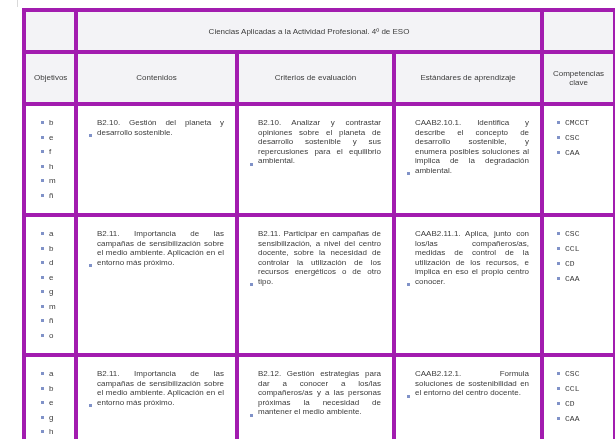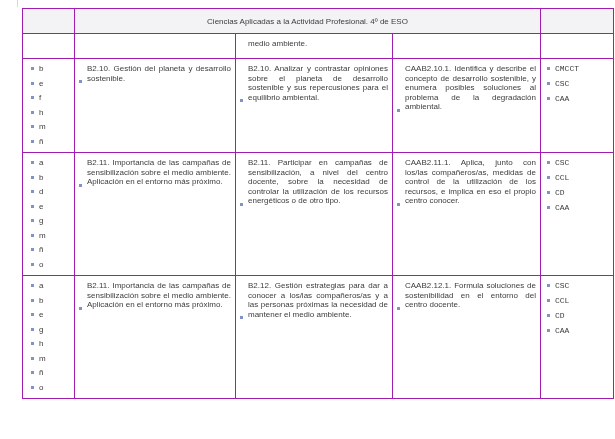--- a/index.html
+++ b/index.html
@@ -12,23 +12,23 @@
   }
   .page { position: relative; width: 615px; height: 439px; background: #ffffff; }
   .edge-tick { position: absolute; left: 17px; top: 0; width: 1px; height: 7px; background: #d9d9d9; }
 
   table.curr {
     position: absolute; left: 22px; top: 8px;
     width: 591px;
     border-collapse: collapse; table-layout: fixed;
   }
   table.curr td {
-    border: 1px solid #a21caf;
+    border: 4px solid #a21caf;
     vertical-align: top;
-    padding: 1px;
+    padding: 8px;
     font-size: 8px;
     background: #ffffff;
     overflow: hidden;
   }
   tr.title-row td { height: 22px; background: #f3f3f6; text-align: center; vertical-align: middle; }
   tr.head-row td  { height: 32px; background: #f3f3f6; text-align: center; vertical-align: middle; line-height: 9.5px; }
   tr.carry-row td { height: 22px; }
   tr.r1 td { height: 89px; }
   tr.r2 td { height: 120px; }
   tr.r3 td { height: 119px; }
@@ -64,30 +64,28 @@
         <col style="width:73px">
     </colgroup>
 
     <tbody>
         <tr class="title-row">
       <td></td>
       <td colspan="3">Ciencias Aplicadas a la Actividad Profesional. 4º de ESO</td>
       <td></td>
     </tr>
 
-
-    <tr class="carry-row">
-      <td></td>
-      <td></td>
-      <td>
-        <div class="carry-txt">medio ambiente.</div>
-      </td>
-      <td></td>
-      <td></td>
-    </tr>
+    <tr class="head-row">
+      <td>Objetivos</td>
+      <td>Contenidos</td>
+      <td>Criterios de evaluación</td>
+      <td>Estándares de aprendizaje</td>
+      <td>Competencias clave</td>
+    </tr>
+
 
     <tr class="r1">
       <td>
         <ul class="letters">
           <li>
                 <span class="sq"></span>
                 <span>b</span>
               </li>
           <li>
                 <span class="sq"></span>
@@ -119,21 +117,21 @@
       </td>
       <td>
         <div class="bullet-item">
               <span class="sq"></span>
               <div class="jtxt">B2.10. Analizar y contrastar opiniones sobre el planeta de desarrollo sostenible y sus repercusiones para el equilibrio ambiental.</div>
             </div>
       </td>
       <td>
         <div class="bullet-item">
               <span class="sq"></span>
-              <div class="jtxt">CAAB2.10.1. Identifica y describe el concepto de desarrollo sostenible, y enumera posibles soluciones al problema de la degradación ambiental.</div>
+              <div class="jtxt">CAAB2.10.1. Identifica y describe el concepto de desarrollo sostenible, y enumera posibles soluciones al implica de la degradación ambiental.</div>
             </div>
       </td>
       <td>
         <ul class="comps">
           <li>
                 <span class="sq"></span>
                 <span>CMCCT</span>
               </li>
           <li>
                 <span class="sq"></span>

